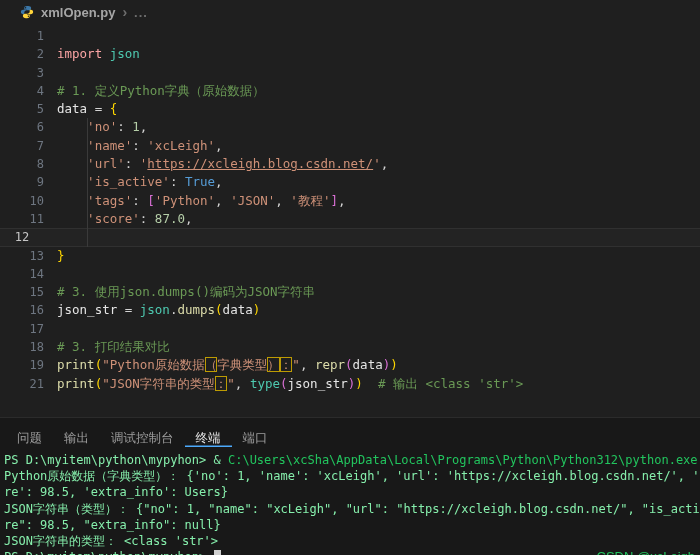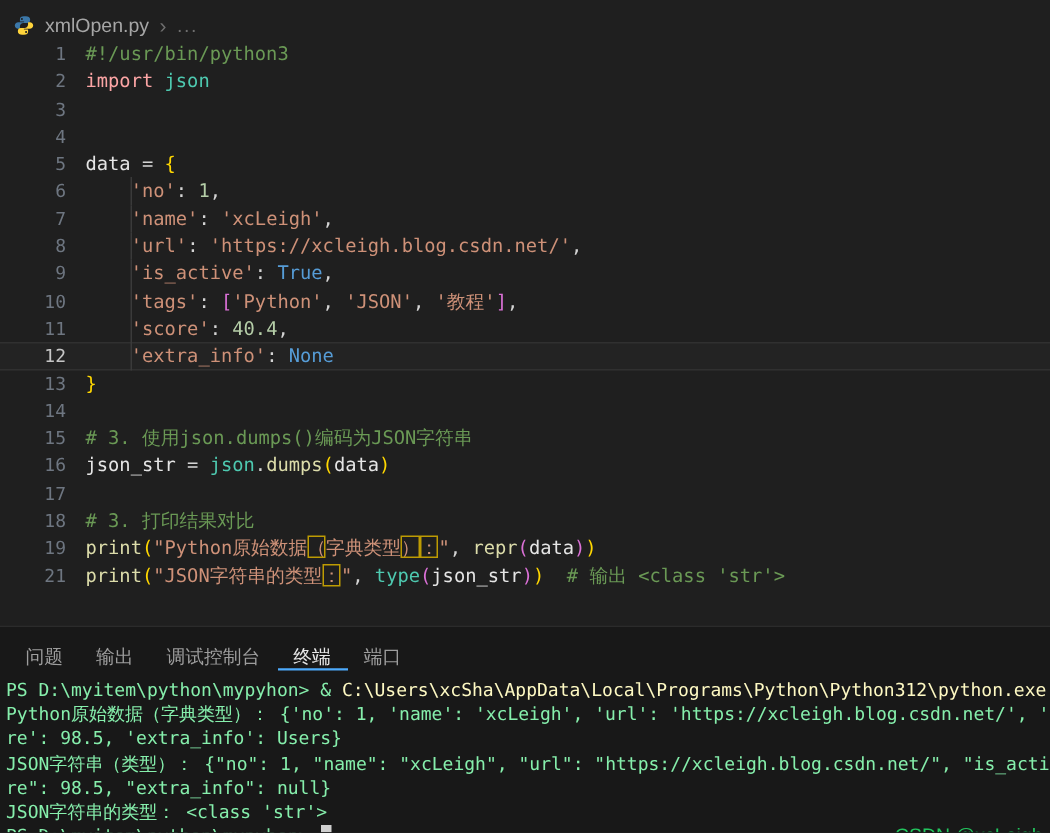--- a/index.html
+++ b/index.html
@@ -1,48 +1,48 @@
 <!DOCTYPE html>
 <html><head>
 <meta charset="utf-8">
 <style>
   html,body{margin:0;padding:0;background:#1f1f1f;}
   .app{position:relative;width:700px;height:555px;overflow:hidden;background:#1f1f1f;
        font-family:"Liberation Sans",sans-serif;}
   
-  .breadcrumb{height:24px;flex:0 0 24px;display:flex;align-items:flex-end;gap:7px;
-              padding-left:9px;font-size:13px;color:#a6a6a6;background:#1f1f1f;}
+  .breadcrumb{height:24px;flex:0 0 24px;display:flex;align-items:center;gap:7px;
+              padding-left:20px;font-size:13px;color:#a6a6a6;background:#1f1f1f;font-weight:bold;}
   .breadcrumb .sep{color:#6e6e6e;font-size:14px;line-height:1;}
   .breadcrumb .more{color:#6e6e6e;letter-spacing:1px;}
   .crumb-icon{width:14px;height:14px;display:inline-block;}
   
   .editor{height:393px;overflow:hidden;background:#1f1f1f;padding-top:3px;box-sizing:border-box;}
   .row{display:flex;height:18.3px;line-height:18.3px;position:relative;white-space:pre;
        font-family:"DejaVu Sans Mono","Liberation Mono",monospace;font-size:12.5px;}
   .row.current{background:#232323;box-shadow:inset 0 1px 0 #303030,inset 0 -1px 0 #303030;}
   .gutter{flex:0 0 44px;text-align:right;color:#6e7681;font-size:12px;}
-  .row.current .gutter{color:#c6c6c6;}
+  .row.current .gutter{color:#c6c6c6;text-align:center;}
   .code{padding-left:13px;}
   .guide{position:absolute;left:87px;top:0;height:100%;width:1px;background:#3a3a3a;}
   
   .txt{color:#d4d4d4}.cmt{color:#6a9955}.kw{color:#fca5a5}.str{color:#ce9178}
   .var{color:#e5e5e5}.num{color:#b5cea8}.const{color:#569cd6}.fn{color:#dcdcaa}
   .cls{color:#4ec9b0}.b1{color:#ffd700}.b2{color:#da70d6}
-  .u{}
+  .u{text-decoration:underline;}
   .ubox{outline:1px solid #bd9b03;outline-offset:-1px;}
   
   .panel{position:absolute;left:0;right:0;bottom:0;height:138px;background:#181818;
          border-top:1px solid #2b2b2b;display:flex;flex-direction:column;box-sizing:border-box;}
   .ptabs{height:29px;flex:0 0 29px;display:flex;align-items:flex-end;padding-left:6px;}
   .ptab{padding:0 11px;display:flex;align-items:center;color:#9d9d9d;font-size:12.5px;cursor:pointer;}
   .ptab.active{color:#e7e7e7;box-shadow:inset 0 -1.5px 0 #4daafc;}
   .term{flex:1 1 auto;position:relative;overflow:hidden;padding:5px 0 0 4px;
         font-family:"DejaVu Sans Mono","Liberation Mono",monospace;font-size:12px;color:#cccccc;}
   .tline{height:16.2px;line-height:16.2px;white-space:pre;overflow:hidden;}
-  .w{color:#86efac}.y{color:#fef9c3}
+  .w{color:#86efac}.y{color:#22c55e}
   .cursor{display:inline-block;width:7px;height:13px;background:#cfcfcf;vertical-align:top;margin-top:1px;}
   .watermark{position:absolute;right:5px;top:102px;color:#22c55e;font-size:13px;
              font-family:"Liberation Sans",sans-serif;}
 </style>
 </head>
 <body>
 
 <div class="app">
 
   <div class="breadcrumb">
@@ -51,32 +51,32 @@
         <path fill="#3b77a8" d="M16 2c-4.2 0-6.2 1.8-6.2 4.2V10h6.4v1H7.2C4.3 11 2 13.1 2 16s2.3 5 5.2 5h2.6v-3.6c0-2.9 2.4-5.2 5.3-5.2h6c2.4 0 4.2-1.9 4.2-4.2V6.2C25.3 3.8 22.4 2 18.9 2H16zm-3.2 2.6a1.6 1.6 0 1 1 0 3.2 1.6 1.6 0 0 1 0-3.2z"></path>
         <path fill="#ffd43b" d="M16 30c4.2 0 6.2-1.8 6.2-4.2V22h-6.4v-1h9c2.9 0 5.2-2.1 5.2-5s-2.3-5-5.2-5h-2.6v3.6c0 2.9-2.4 5.2-5.3 5.2h-6c-2.4 0-4.2 1.9-4.2 4.2v1.8C6.7 28.2 9.6 30 13.1 30H16zm3.2-2.6a1.6 1.6 0 1 1 0-3.2 1.6 1.6 0 0 1 0 3.2z"></path>
       </svg>
     </span>
     <span>xmlOpen.py</span>
     <span class="sep">›</span>
     <span class="more">...</span>
   </div>
 
   <div class="editor" id="editor-lines">
-      <div class="row"><div class="gutter">1</div><div class="code"><span class="cmt">#!/usr/bin/python3</span></div></div>
+      <div class="row"><div class="gutter">1</div></div>
       <div class="row"><div class="gutter">2</div><div class="code"><span class="kw">import</span><span class="txt"> </span><span class="cls">json</span></div></div>
       <div class="row"><div class="gutter">3</div><div class="code"></div></div>
-      <div class="row"><div class="gutter">4</div></div>
+      <div class="row"><div class="gutter">4</div><div class="code"><span class="cmt"># 1. 定义Python字典（原始数据）</span></div></div>
       <div class="row"><div class="gutter">5</div><div class="code"><span class="var">data</span><span class="txt"> = </span><span class="b1">{</span></div></div>
       <div class="row"><div class="gutter">6</div><span class="guide"></span><div class="code"><span class="txt">    </span><span class="str">'no'</span><span class="txt">: </span><span class="num">1</span><span class="txt">,</span></div></div>
       <div class="row"><div class="gutter">7</div><span class="guide"></span><div class="code"><span class="txt">    </span><span class="str">'name'</span><span class="txt">: </span><span class="str">'xcLeigh'</span><span class="txt">,</span></div></div>
       <div class="row"><div class="gutter">8</div><span class="guide"></span><div class="code"><span class="txt">    </span><span class="str">'url'</span><span class="txt">: </span><span class="str">'</span><span class="str u">https://xcleigh.blog.csdn.net/</span><span class="str">'</span><span class="txt">,</span></div></div>
       <div class="row"><div class="gutter">9</div><span class="guide"></span><div class="code"><span class="txt">    </span><span class="str">'is_active'</span><span class="txt">: </span><span class="const">True</span><span class="txt">,</span></div></div>
       <div class="row"><div class="gutter">10</div><span class="guide"></span><div class="code"><span class="txt">    </span><span class="str">'tags'</span><span class="txt">: </span><span class="b2">[</span><span class="str">'Python'</span><span class="txt">, </span><span class="str">'JSON'</span><span class="txt">, </span><span class="str">'教程'</span><span class="b2">]</span><span class="txt">,</span></div></div>
-      <div class="row"><div class="gutter">11</div><span class="guide"></span><div class="code"><span class="txt">    </span><span class="str">'score'</span><span class="txt">: </span><span class="num">40.4</span><span class="txt">,</span></div></div>
-      <div class="row current"><div class="gutter">12</div><span class="guide"></span><div class="code"><span class="txt">    </span><span class="str">'extra_info'</span><span class="txt">: </span><span class="const">None</span></div></div>
+      <div class="row"><div class="gutter">11</div><span class="guide"></span><div class="code"><span class="txt">    </span><span class="str">'score'</span><span class="txt">: </span><span class="num">87.0</span><span class="txt">,</span></div></div>
+      <div class="row current"><div class="gutter">12</div><span class="guide"></span></div>
       <div class="row"><div class="gutter">13</div><div class="code"><span class="b1">}</span></div></div>
       <div class="row"><div class="gutter">14</div><div class="code"></div></div>
       <div class="row"><div class="gutter">15</div><div class="code"><span class="cmt"># 3. 使用json.dumps()编码为JSON字符串</span></div></div>
       <div class="row"><div class="gutter">16</div><div class="code"><span class="var">json_str</span><span class="txt"> = </span><span class="cls">json</span><span class="txt">.</span><span class="fn">dumps</span><span class="b1">(</span><span class="var">data</span><span class="b1">)</span></div></div>
       <div class="row"><div class="gutter">17</div><div class="code"></div></div>
       <div class="row"><div class="gutter">18</div><div class="code"><span class="cmt"># 3. 打印结果对比</span></div></div>
       <div class="row"><div class="gutter">19</div><div class="code"><span class="fn">print</span><span class="b1">(</span><span class="str">"Python原始数据</span><span class="str ubox">（</span><span class="str">字典类型</span><span class="str ubox">）</span><span class="str ubox">：</span><span class="str">"</span><span class="txt">, </span><span class="fn">repr</span><span class="b2">(</span><span class="var">data</span><span class="b2">)</span><span class="b1">)</span></div></div>
       <div class="row"><div class="gutter">21</div><div class="code"><span class="fn">print</span><span class="b1">(</span><span class="str">"JSON字符串的类型</span><span class="str ubox">：</span><span class="str">"</span><span class="txt">, </span><span class="cls">type</span><span class="b2">(</span><span class="var">json_str</span><span class="b2">)</span><span class="b1">)</span><span class="txt">  </span><span class="cmt"># 输出 &lt;class 'str'&gt;</span></div></div>
     </div>
 

